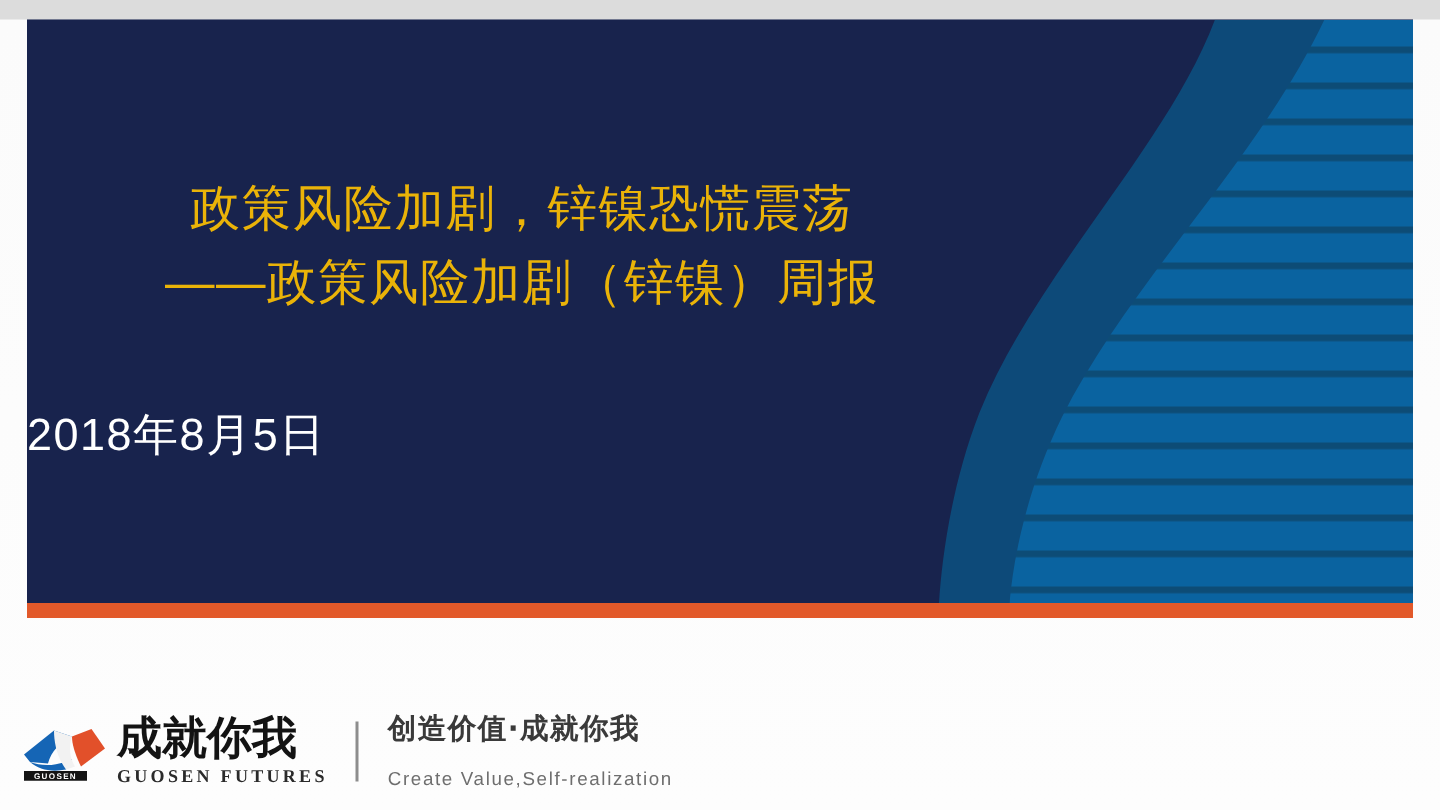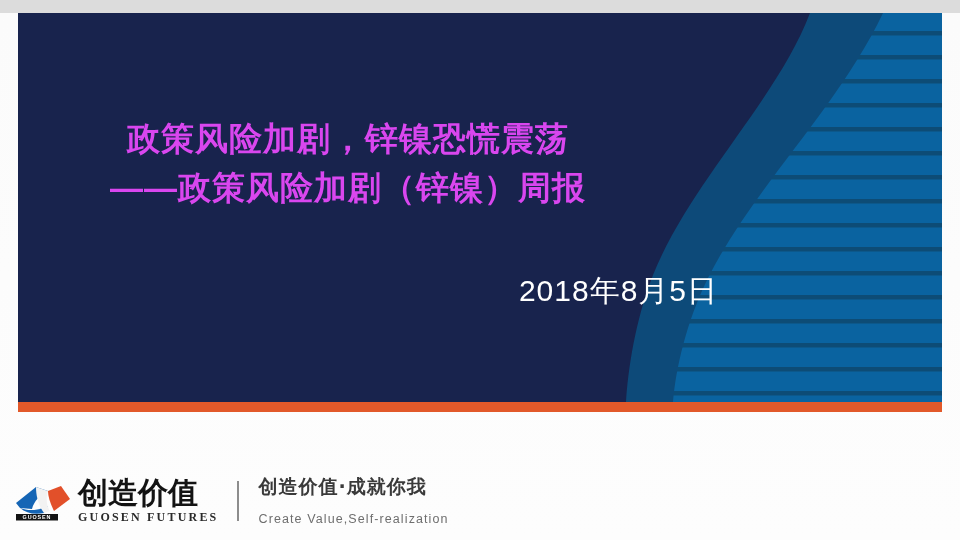--- a/index.html
+++ b/index.html
@@ -49,34 +49,34 @@
   .title-block {
     position: absolute;
     left: 0;
     top: 101px;
     width: 660px;
     text-align: center;
     z-index: 5;
   }
 
   .title-line {
-    color: #d946ef;
+    color: #eab308;
     font-size: 33px;
     line-height: 49px;
     letter-spacing: 1px;
-    font-weight: 700;
+    font-weight: 400;
     white-space: nowrap;
   }
 
   .date-line {
     position: absolute;
     left: 0;
     top: 258px;
     width: 700px;
-    text-align: right;
+    text-align: left;
     color: #ffffff;
     font-size: 30px;
     line-height: 40px;
     letter-spacing: 1px;
     z-index: 5;
     white-space: nowrap;
   }
 
   
   .orange-bar {
@@ -235,21 +235,21 @@
 
         <path d="M 34 10 L 47 5 L 56 18 L 40 30 C 36 22, 34 15, 34 10 Z" fill="#e2502a"></path>
         <path d="M 22 6 L 34 10 C 32 16, 32 24, 36 30 L 30 32 C 24 24, 22 14, 22 6 Z" fill="#f2f2f2"></path>
 
         <rect x="2" y="33" width="42" height="6.5" fill="#141414"></rect>
         <text x="23" y="38.4" font-family="'Liberation Sans', sans-serif" font-size="5.4" font-weight="bold" fill="#ffffff" text-anchor="middle" letter-spacing="0.9">GUOSEN</text>
       </svg>
     </div>
 
     <div class="logo-words">
-      <div class="logo-cn">创造价值</div>
+      <div class="logo-cn">成就你我</div>
       <div class="logo-en">GUOSEN FUTURES</div>
     </div>
 
     <div class="divider"></div>
 
     <div class="slogan">
       <div class="slogan-cn">创造价值·成就你我</div>
       <div class="slogan-en">Create Value,Self-realization</div>
     </div>
 

